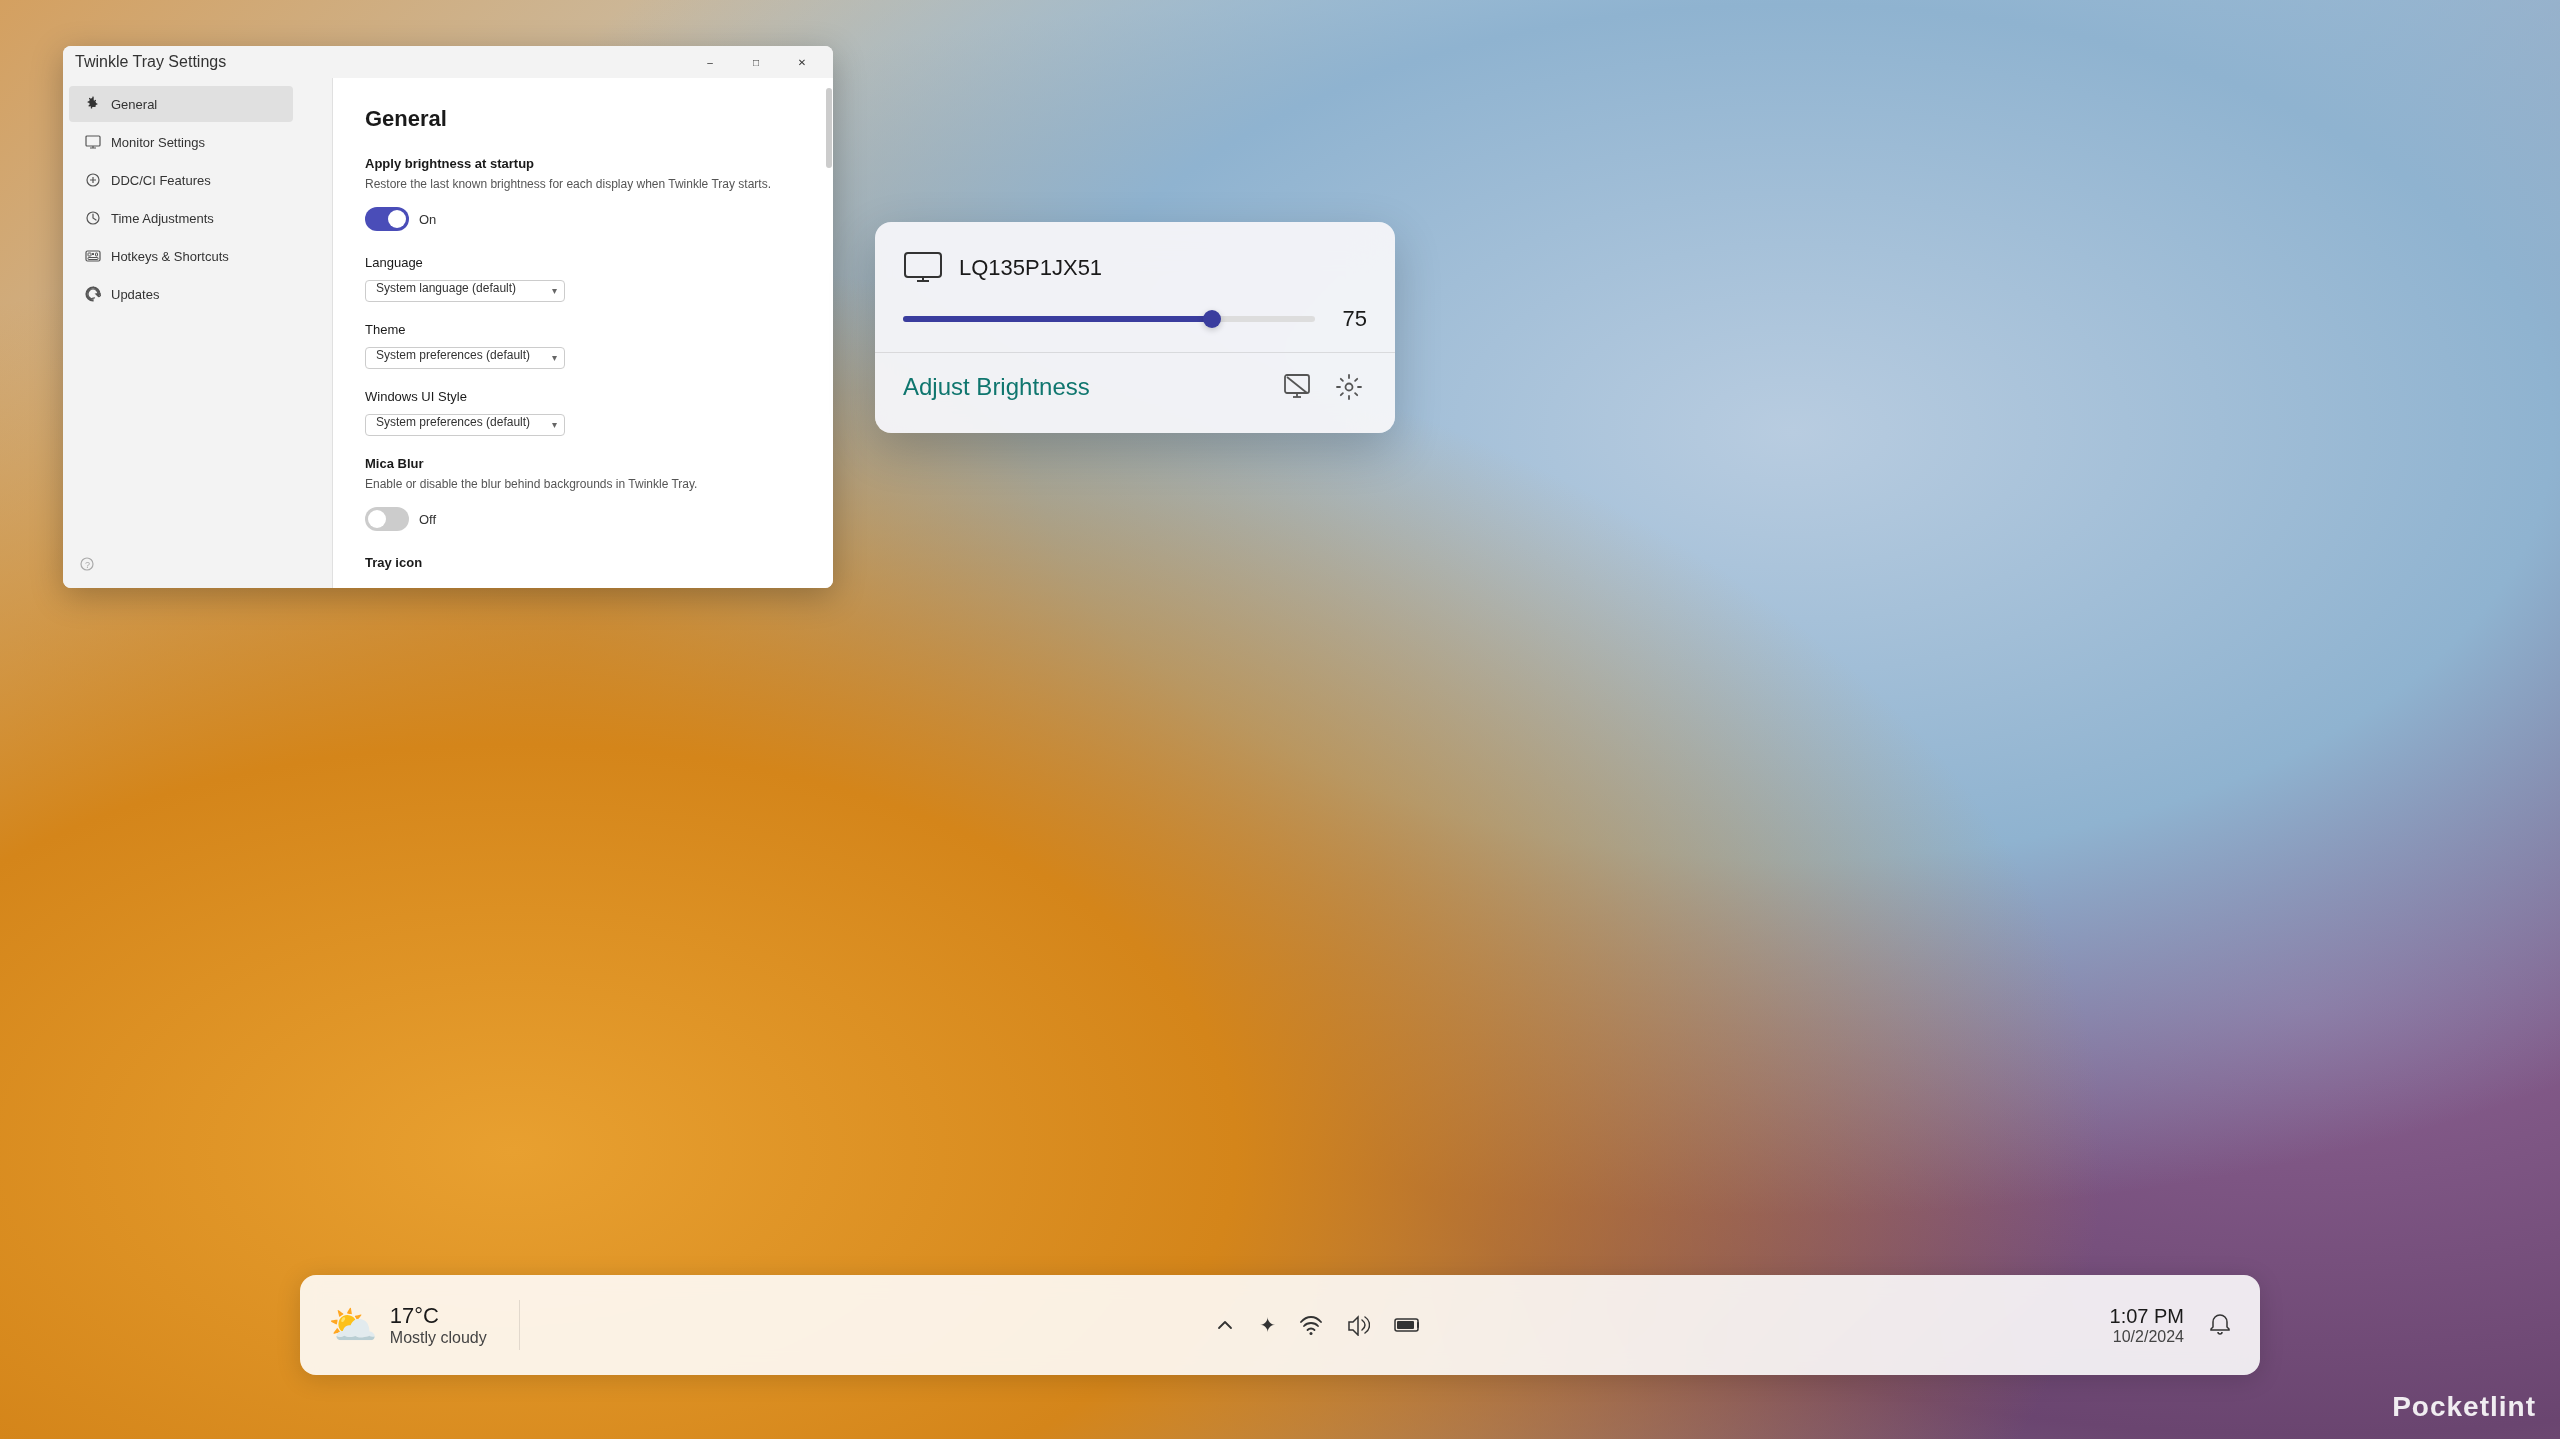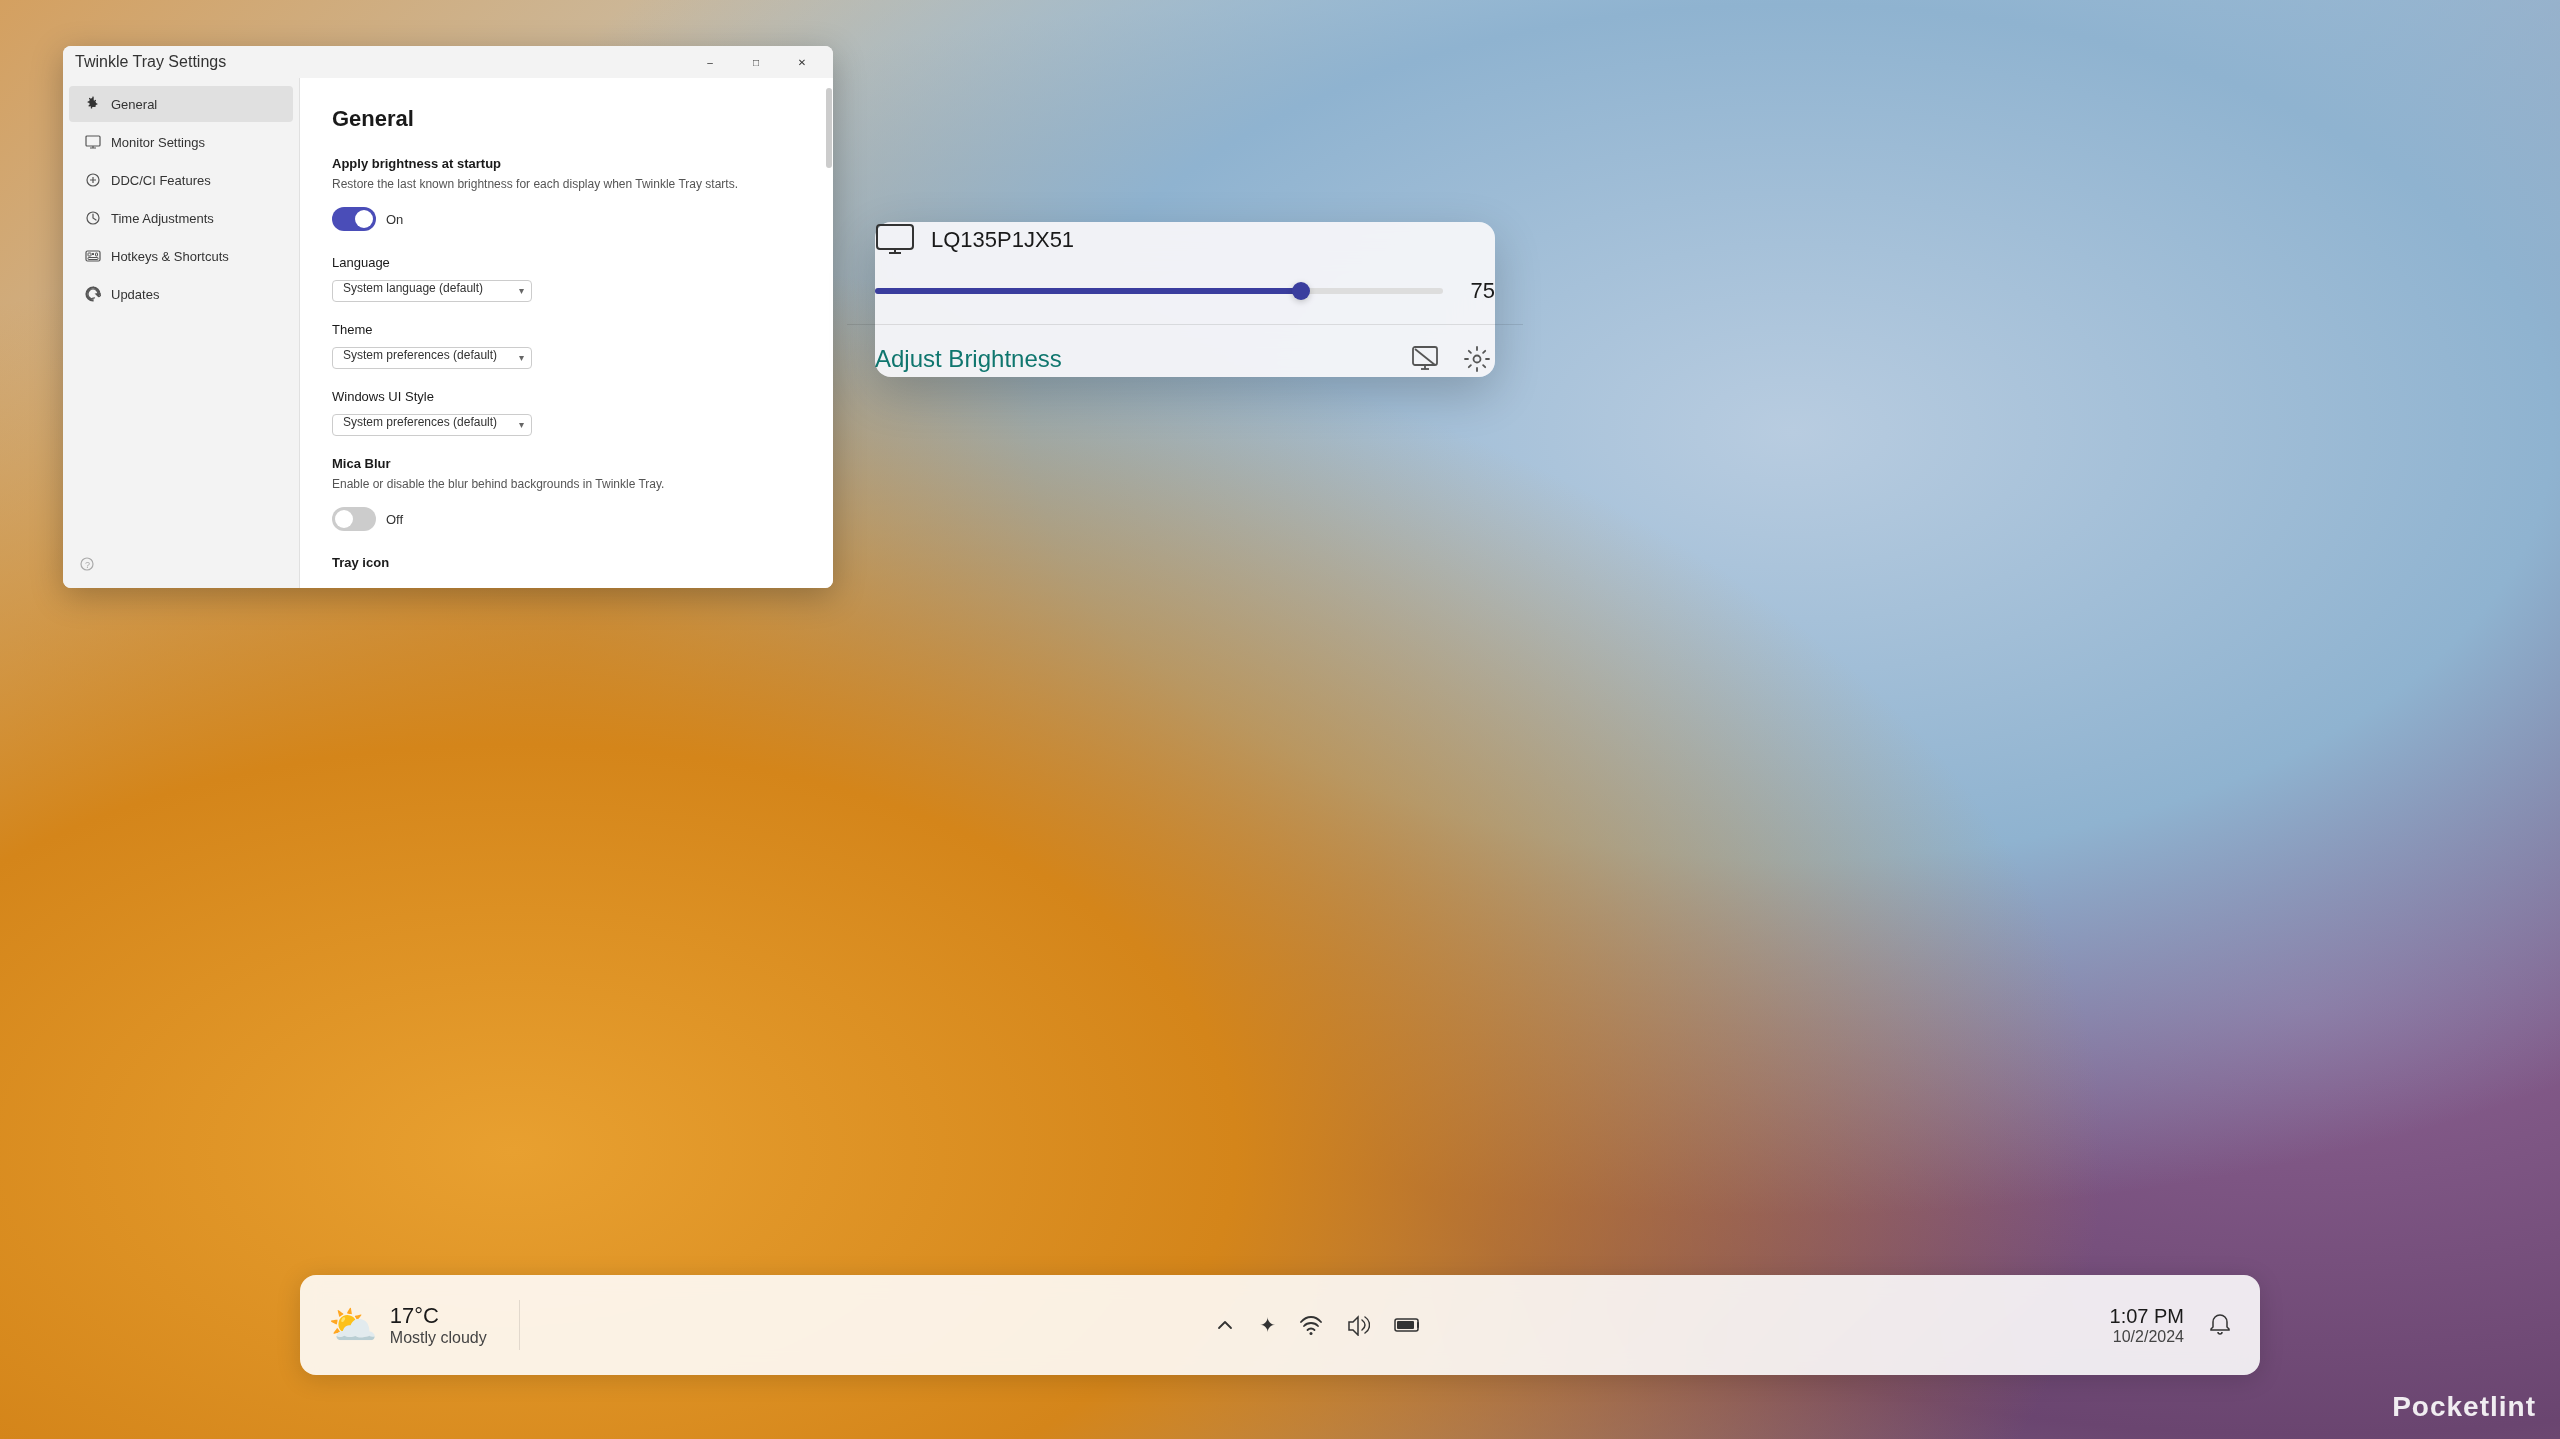--- a/index.html
+++ b/index.html
@@ -69,20 +69,21 @@
       align-items: center;
       justify-content: center;
       font-size: 10px;
       color: #333;
     }
 
     .window-body {
       display: flex;
       flex: 1;
       overflow: hidden;
+      gap: 33px;
     }
 
     
     .sidebar {
       width: 236px;
       background: #f3f3f3;
       padding: 8px 0;
       flex-shrink: 0;
       display: flex;
       flex-direction: column;
@@ -245,24 +246,25 @@
       height: 80px;
       background: #ccc;
       border-radius: 3px;
     }
 
     
     .brightness-popup {
       position: absolute;
       left: 875px;
       top: 222px;
-      width: 620px;
+      width: 520px;
       background: rgba(245, 245, 248, 0.96);
       border-radius: 16px;
       box-shadow: 0 16px 48px rgba(0,0,0,0.2);
+      padding: 28px;
       backdrop-filter: blur(20px);
     }
 
     .monitor-row {
       display: flex;
       align-items: center;
       gap: 16px;
       margin-bottom: 20px;
     }
 

